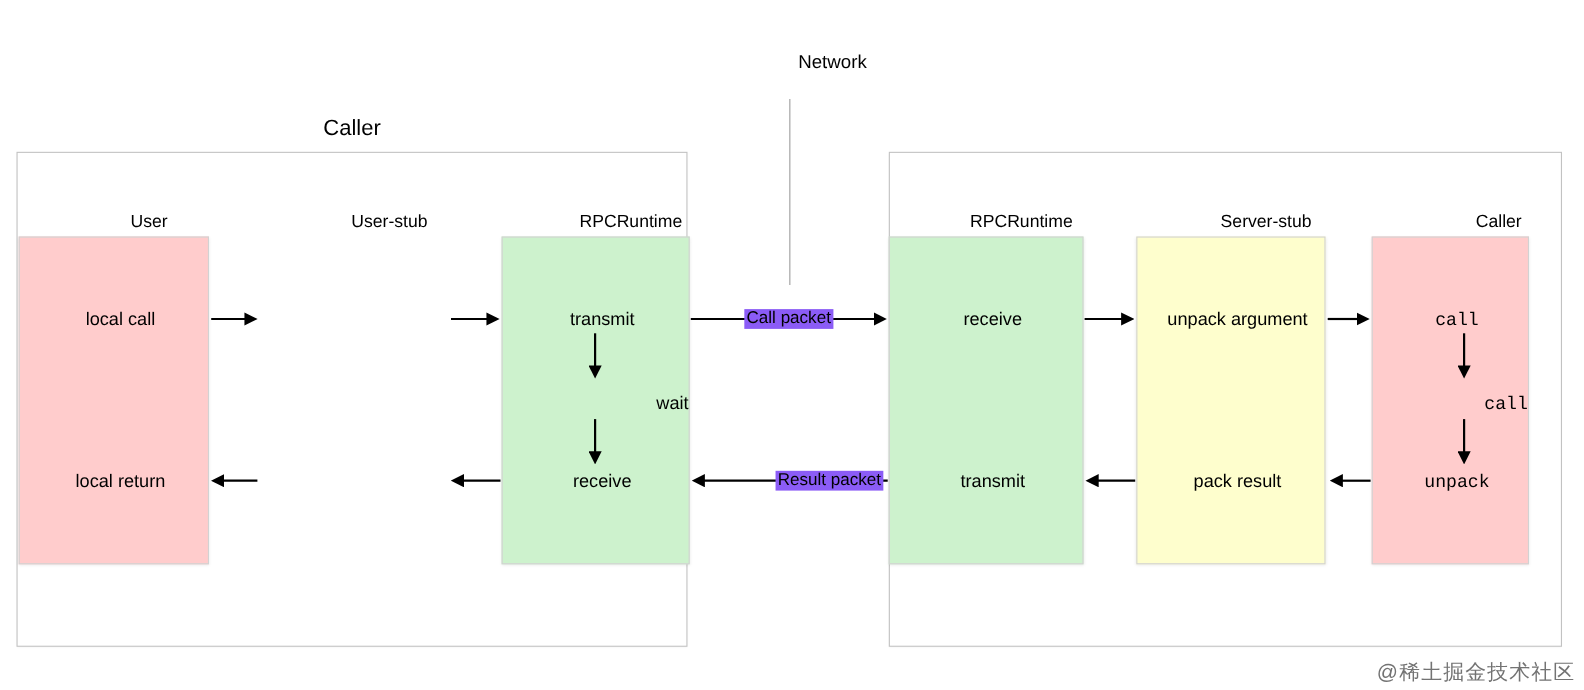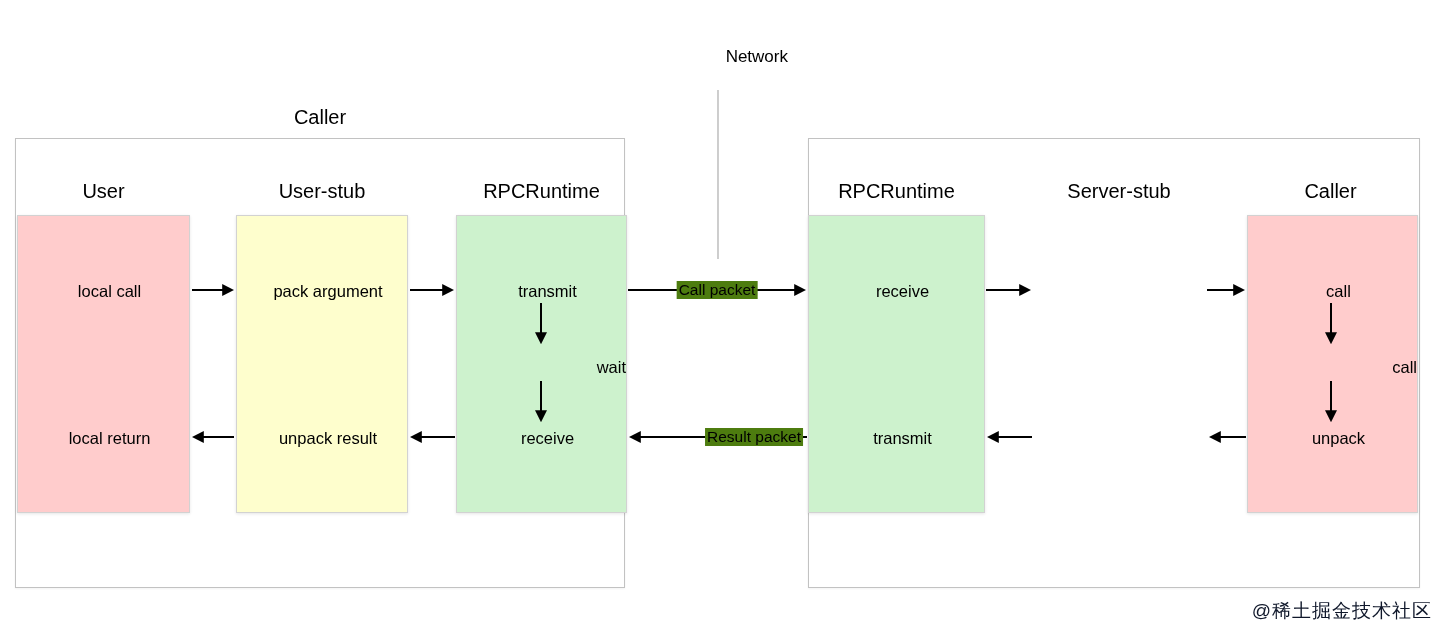--- a/index.html
+++ b/index.html
@@ -13,42 +13,42 @@
   .group-title { position:absolute; top:107px; height:20px; line-height:20px;
                  text-align:center; font-size:20px; }
   .caller-title { left:15px;  width:610px; }
   .callee-title { left:808px; width:612px; }
 
   .outer-box { position:absolute; top:138px; height:450px; border:1px solid #c2c2c2;
                background:transparent; box-shadow:0 1px 2px rgba(0,0,0,0.05); }
   .caller-outer { left:15px;  width:610px; }
   .callee-outer { left:808px; width:612px; }
 
-  .col-label { position:absolute; top:181px; height:20px; line-height:20px;
-               text-align:center; font-size:20px; }
+  .col-label { position:absolute; top:192px; height:20px; line-height:20px;
+               text-align:center; font-size:16px;margin-left:32px; }
 
   .col-box { position:absolute; top:215px; height:298px; border:1px solid #d2d2d2;
              box-shadow:0 1px 3px rgba(0,0,0,0.10); }
 
   .step { position:absolute; left:0; right:0; text-align:center; font-size:16.5px;
           line-height:19px; transform:translateY(-50%);margin-left:12px; }
   .row1   { top:75px;  }
   .rowmid { top:151px;text-align:right; }
   .row2   { top:222px; }
 
   svg.overlay { position:absolute; left:0; top:0; width:1440px; height:627px;
                 pointer-events:none; }
 
-  .packet-label { position:absolute; transform:translate(-50%,-50%); background:#4d7c0f;
+  .packet-label { position:absolute; transform:translate(-50%,-50%); background:#8b5cf6;
                   padding:0 2px; font-size:15.5px; white-space:nowrap; }
   .call-packet   { left:717px; top:290px; }
   .result-packet { left:717px; top:437px;margin-left:37px; }
 
   .watermark { position:absolute; right:8px; top:598px; font-size:19px;
-               color:#0f172a; letter-spacing:1px; }
+               color:#737373; letter-spacing:1px; }
 </style>
 </head>
 <body>
 
 <div class="canvas">
 
   <div class="network-label">Network</div>
 
   <div class="group-title caller-title">Caller</div>
 
@@ -60,35 +60,35 @@
   <div class="col-label" style="left:456px;width:171px">RPCRuntime</div>
 
   <div class="col-label" style="left:808px;width:177px">RPCRuntime</div>
   <div class="col-label" style="left:1033px;width:172px">Server-stub</div>
   <div class="col-label" style="left:1247px;width:167px">Caller</div>
 
   <div class="col-box" style="left: 17px; width: 173px; background-color: rgb(255, 204, 204);">
     <div class="step row1">local call</div>
     <div class="step row2">local return</div>
   </div>
-  <div class="col-box" style="left: 236px; width: 172px; background-color: rgb(254, 254, 205);">
-    <div class="step row1">pack argument</div>
-    <div class="step row2">unpack result</div>
-  </div>
   <div class="col-box" style="left: 456px; width: 171px; background-color: rgb(205, 242, 205);">
     <div class="step row1">transmit</div>
     <div class="step rowmid">wait</div>
     <div class="step row2">receive</div>
   </div>
 
   <div class="col-box" style="left: 808px; width: 177px; background-color: rgb(205, 242, 205);">
     <div class="step row1">receive</div>
     <div class="step row2">transmit</div>
   </div>
-  <div class="col-box" style="left: 1247px; width: 171px; background-color: rgb(255, 204, 204);">
+  <div class="col-box" style="left: 1033px; width: 172px; background-color: rgb(254, 254, 205);">
+    <div class="step row1">unpack argument</div>
+    <div class="step row2">pack result</div>
+  </div>
+  <div class="col-box" style="left: 1247px; width: 143px; background-color: rgb(255, 204, 204); font-family: Liberation Mono, monospace;">
     <div class="step row1">call</div>
     <div class="step rowmid">call</div>
     <div class="step row2">unpack</div>
   </div>
 
   <svg class="overlay" viewBox="0 0 1440 627">
     <defs>
       <marker id="ah" viewBox="0 0 10 10" refX="1.5" refY="5" markerWidth="6" markerHeight="6" orient="auto">
         <path d="M0,0 L10,5 L0,10 z" fill="#000"></path>
       </marker>

